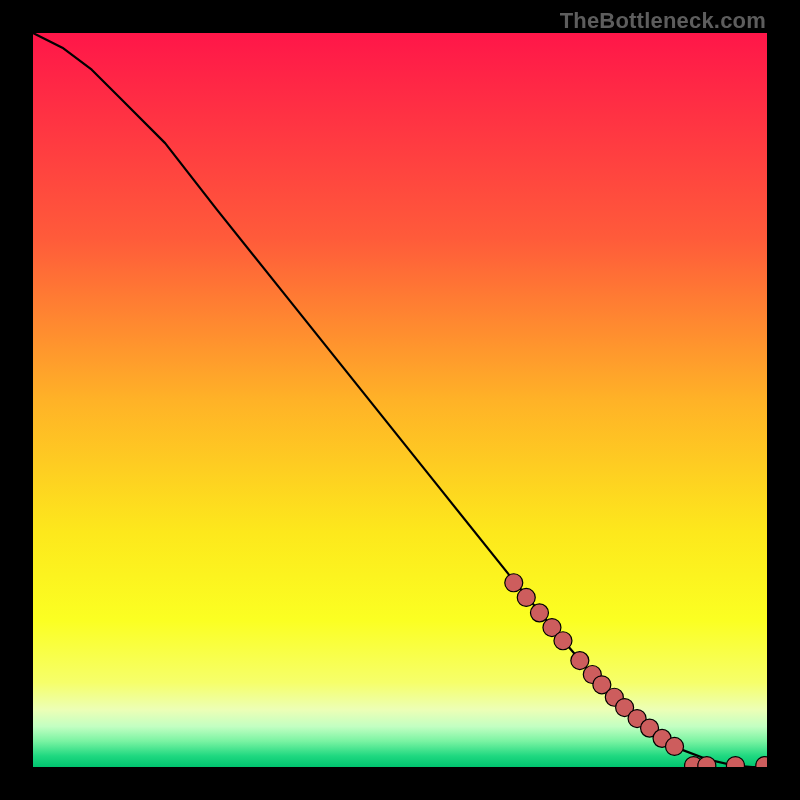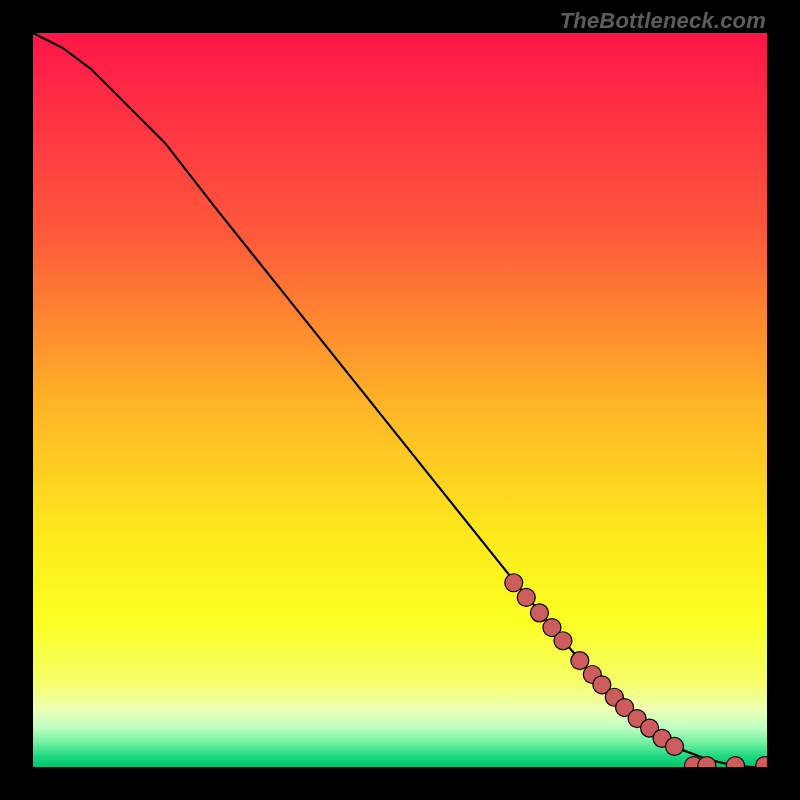--- a/index.html
+++ b/index.html
@@ -9,21 +9,20 @@
     height: 800px;
     background: #000;
     overflow: hidden;
     font-family: Arial, Helvetica, sans-serif;
   }
   .stage {
     position: relative;
     width: 800px;
     height: 800px;
     background: #000;
-    font-style: italic;
   }
   .plot-area {
     position: absolute;
     left: 33px;
     top: 33px;
     width: 734px;
     height: 734px;
     overflow: hidden;
   }
   .gradient {

